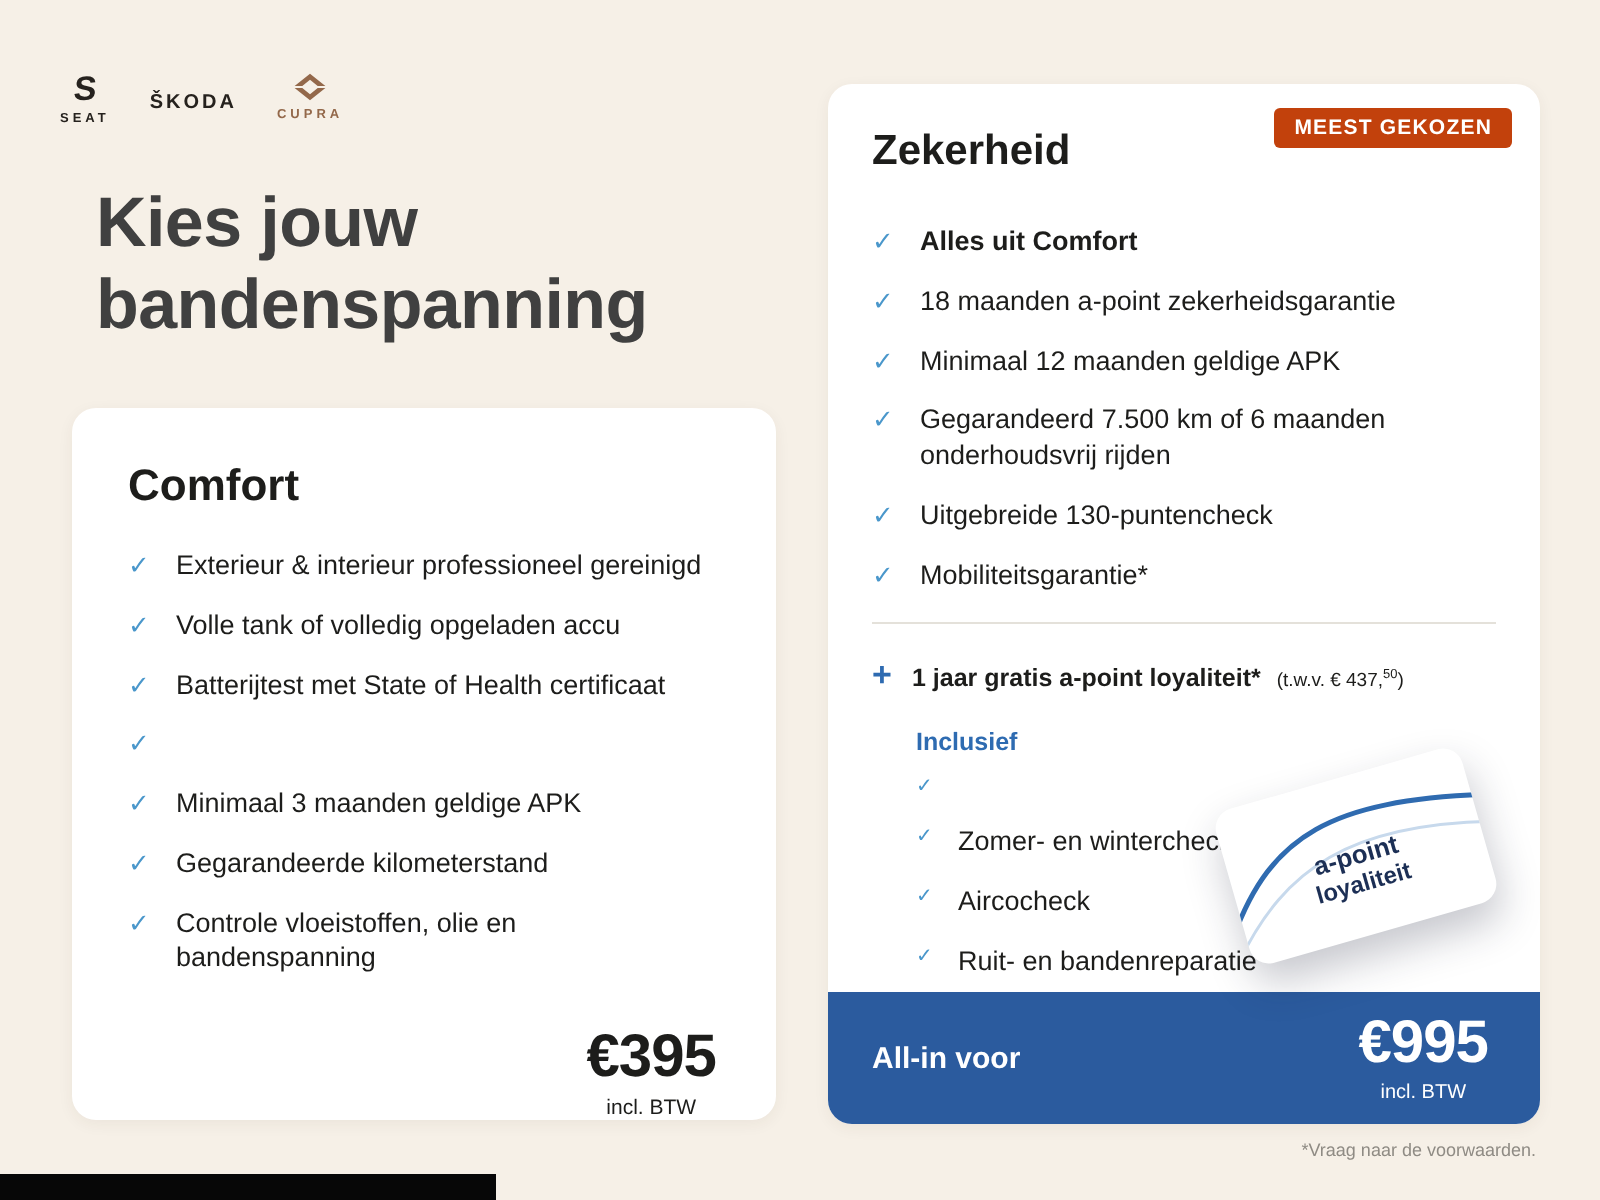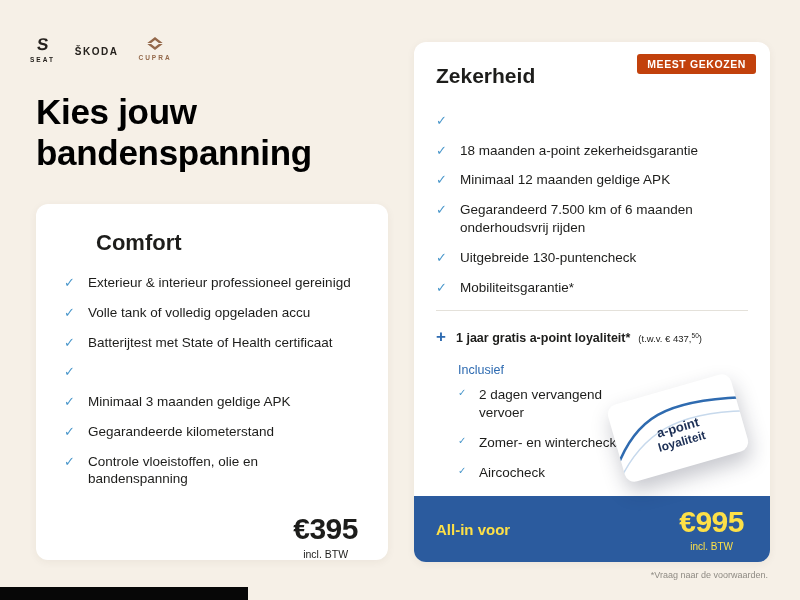--- a/index.html
+++ b/index.html
@@ -8,27 +8,27 @@
 
   
   .logos { position:absolute; left:30px; top:36px; display:flex; gap:20px; align-items:flex-start; }
   .logo { display:flex; flex-direction:column; align-items:center; }
   .seat-emblem { font-size:17px; font-weight:800; color:#26221e; line-height:1; transform:skewX(-6deg); }
   .logo-label { font-size:6.5px; font-weight:700; letter-spacing:2px; color:#26221e; margin-top:3px; }
   .skoda-word { font-size:10px; font-weight:800; letter-spacing:1.5px; color:#26221e; margin-top:10px; }
   .cupra-emblem { width:22px; height:15px; }
   .logo-cupra .logo-label { color:#93684a; }
 
-  .title { position:absolute; left:36px; top:92px; font-size:35px; font-weight:600; line-height:1.17; letter-spacing:-0.3px; color:#000000; }
+  .title { position:absolute; left:48px; top:92px; font-size:35px; font-weight:600; line-height:1.17; letter-spacing:-0.3px; color:#404040; }
 
   .card { position:absolute; background:#fff; border-radius:12px; box-shadow:0 2px 8px rgba(70,55,30,0.06); }
   .card-comfort { left:36px; top:204px; width:352px; height:356px; padding:26px 28px; }
   .card-zekerheid { left:414px; top:42px; width:356px; height:520px; }
 
-  .card h2 { font-size:22px; font-weight:700; color:#1d1d1b;margin-left:32px; }
+  .card h2 { font-size:22px; font-weight:700; color:#1d1d1b; }
   .card-comfort h2 { margin-bottom:18px; }
 
   ul.checklist { list-style:none; }
   ul.checklist li { display:flex; gap:10px; font-size:13.5px; line-height:1.32; margin-bottom:12px; }
   .check { color:#4a97cb; font-size:13px; line-height:1.35; flex:0 0 14px; }
 
   .price-block { position:absolute; right:30px; bottom:0; text-align:center; }
   .price { font-size:30px; font-weight:700; letter-spacing:-0.5px; }
   .price-note { font-size:10.5px; margin-top:2px; }
 
@@ -41,34 +41,34 @@
 
   .divider { border:none; border-top:1px solid #e4e1da; margin:14px 22px 16px; }
 
   .bonus { display:flex; gap:8px; margin:0 10px 0 22px; align-items:baseline; white-space:nowrap; }
   .plus { color:#2e6bb1; font-size:17px; font-weight:600; flex:0 0 12px; }
   .bonus-title { font-weight:700; font-size:12.5px; }
   .bonus-value { font-size:9.5px; }
   .bonus-value sup { font-size:6.5px; }
 
   .inclusief { margin:16px 0 0 44px; }
-  .incl-label { color:#2e6bb1; font-weight:400; font-size:12.5px; margin-bottom:9px; }
+  .incl-label { color:#2e6bb1; font-weight:700; font-size:12.5px; margin-bottom:9px; }
   .incl-list li { font-size:11.5px; margin-bottom:8px; gap:8px; width:185px; }
   .incl-list .check { font-size:10px; flex:0 0 11px; }
 
   .loyalty { position:absolute; left:200px; top:346px; width:128px; height:80px; background:#fff; border-radius:10px;
              transform:rotate(-16deg); box-shadow:0 10px 20px rgba(30,35,60,0.25);
              display:flex; flex-direction:column; align-items:center; justify-content:center; z-index:3; overflow:hidden; }
   .loyalty svg { position:absolute; left:0; top:0; }
   .lc-text { position:relative; text-align:center; color:#1c2f55; margin-top:12px; }
   .lc-line1 { font-size:13px; font-weight:800; }
   .lc-line2 { font-size:12px; font-weight:700; }
 
   .allin-bar { position:absolute; left:0; right:0; bottom:0; height:66px; background:#2b5b9e; border-radius:0 0 12px 12px;
-               display:flex; align-items:center; justify-content:space-between; padding:0 26px 0 22px; color:#fde047; z-index:2; }
+               display:flex; align-items:center; justify-content:space-between; padding:0 26px 0 22px; color:#ffffff; z-index:2; }
   .allin-label { font-size:15px; font-weight:700; }
   .allin-price-block { text-align:center; }
   .allin-price { font-size:30px; font-weight:700; letter-spacing:-0.5px; line-height:1; }
   .allin-note { font-size:10px; margin-top:4px; }
 
   .footnote { position:absolute; right:32px; top:570px; font-size:9px; color:#8f8b84; }
   .bottom-strip { position:absolute; left:0; bottom:0; width:248px; height:13px; background:#070707; }
 </style>
 </head>
 <body>
@@ -133,20 +133,21 @@
       <div class="price-note">incl. BTW</div>
     </div>
   </section>
 
   <section class="card card-zekerheid">
     <div class="badge">MEEST GEKOZEN</div>
     <h2>Zekerheid</h2>
     <ul class="checklist zek-list">
       <li class="bold">
           <span class="check">✓</span>
+          <span class="feature-text">Alles uit Comfort</span>
         </li>
       <li>
           <span class="check">✓</span>
           <span class="feature-text">18 maanden a-point zekerheidsgarantie</span>
         </li>
       <li>
           <span class="check">✓</span>
           <span class="feature-text">Minimaal 12 maanden geldige APK</span>
         </li>
       <li>
@@ -169,21 +170,20 @@
       <span class="plus">+</span>
       <span class="bonus-title">1 jaar gratis a-point loyaliteit*</span>
       <span class="bonus-value"><span>(t.w.v. € 437,</span><sup>50</sup><span>)</span></span>
     </div>
 
     <div class="inclusief">
       <div class="incl-label">Inclusief</div>
       <ul class="checklist incl-list">
         <li>
             <span class="check">✓</span>
-            <span class="feature-text">2 dagen vervangend vervoer</span>
           </li>
         <li>
             <span class="check">✓</span>
             <span class="feature-text">Zomer- en winterchecks</span>
           </li>
         <li>
             <span class="check">✓</span>
             <span class="feature-text">Aircocheck</span>
           </li>
         <li>

